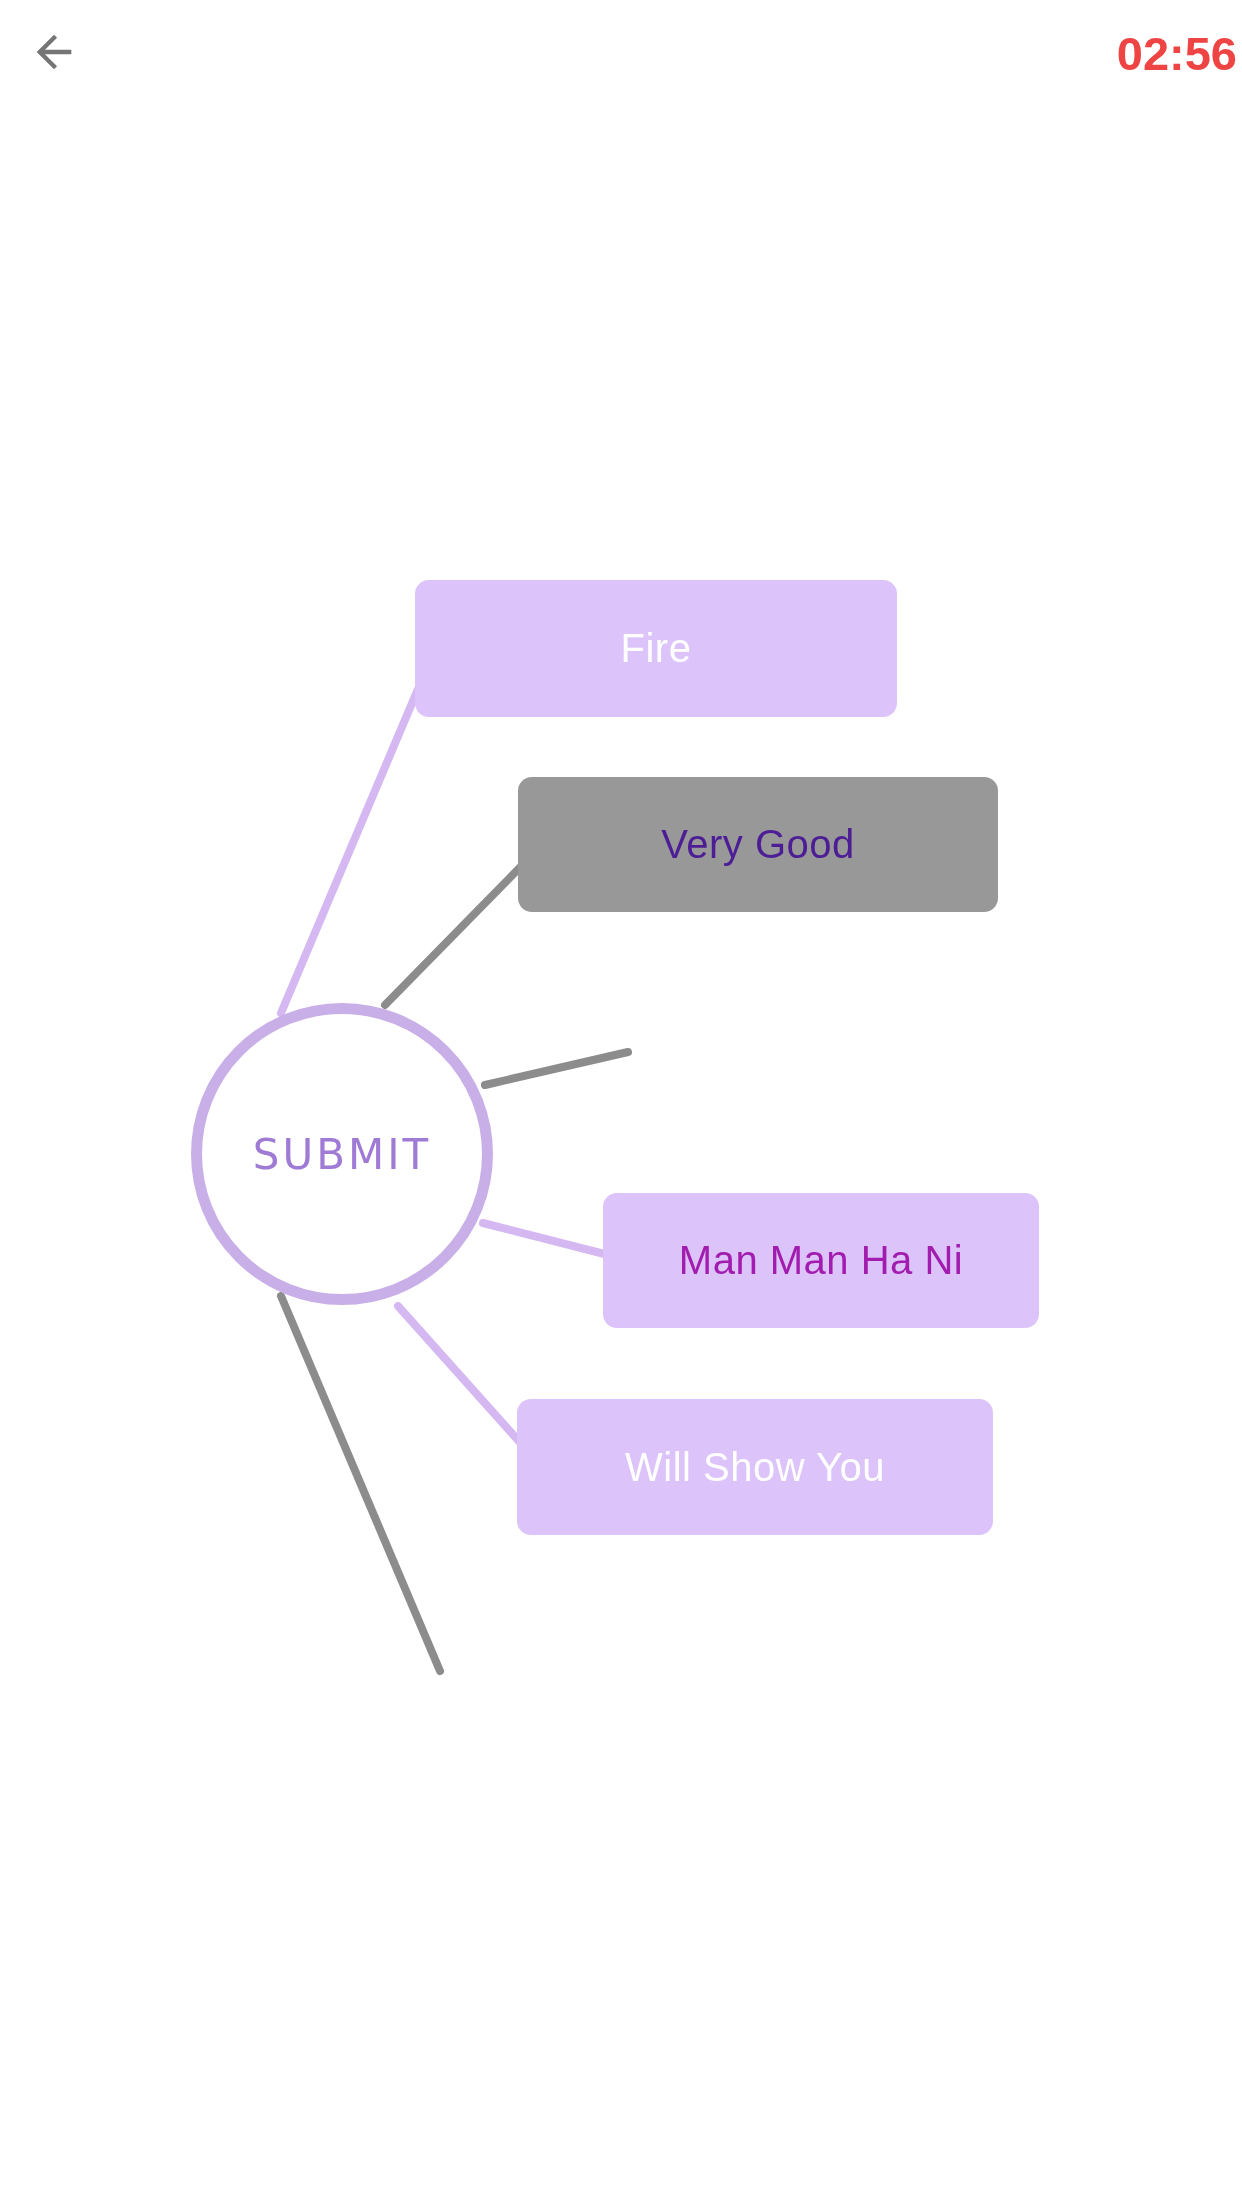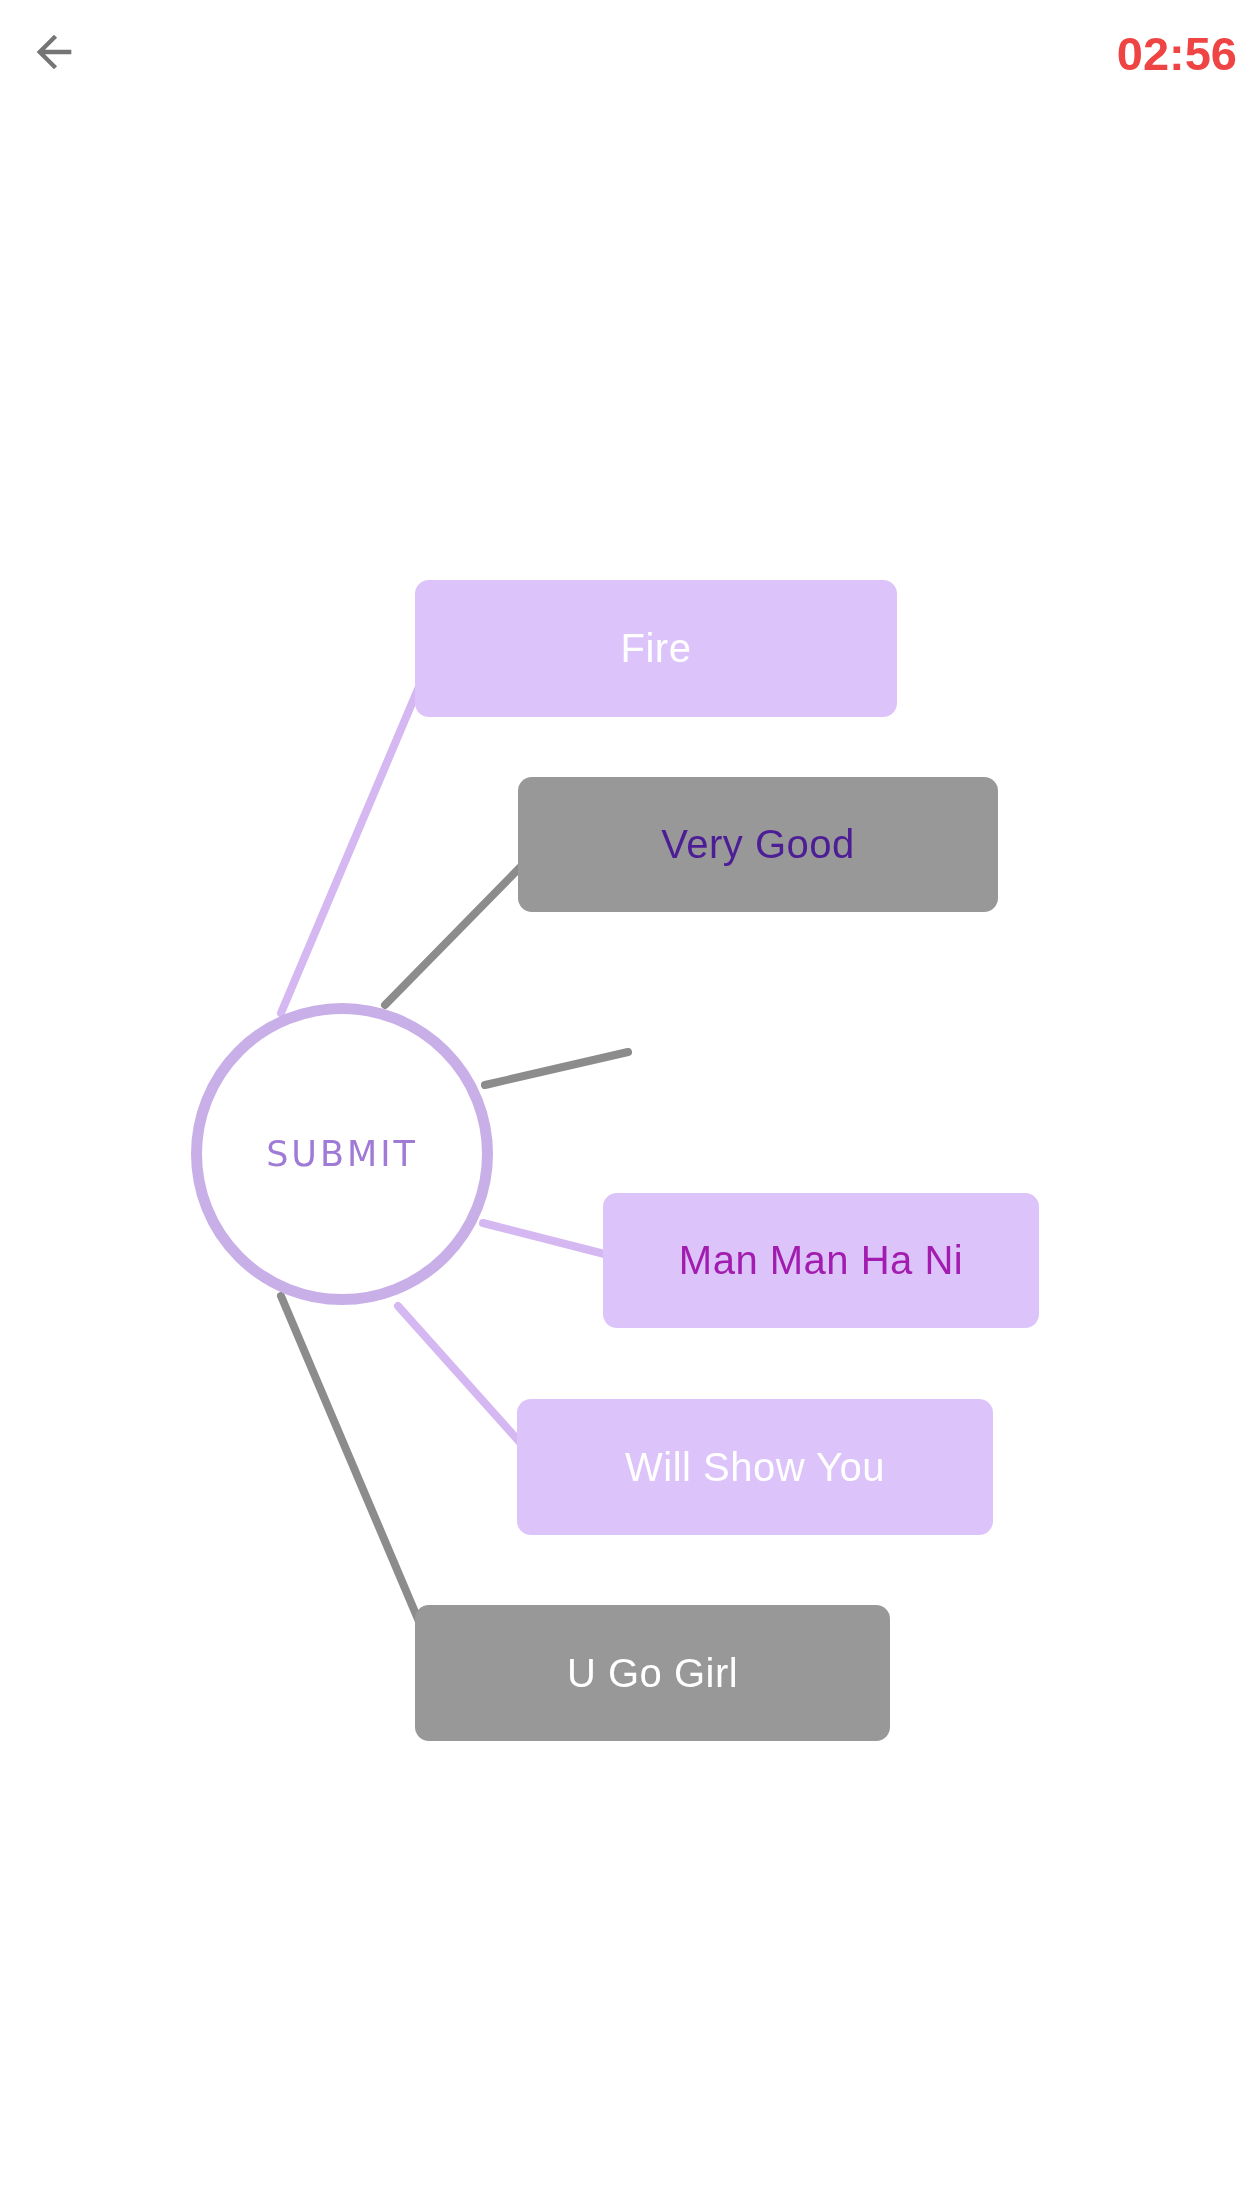--- a/index.html
+++ b/index.html
@@ -61,21 +61,21 @@
     display: flex;
     align-items: center;
     justify-content: center;
     background: #ffffff;
     border-radius: 50%;
     box-sizing: border-box;
     cursor: pointer;
   }
   #center-node span {
     font-family: "DejaVu Sans", sans-serif;
-    font-size: 35px;
+    font-size: 42px;
     font-weight: 500;
     letter-spacing: 3px;
   }
 </style>
 </head>
 <body>
 
 <div id="screen">
 
   <button id="back-btn" aria-label="back">
@@ -102,21 +102,18 @@
   </div>
   <div class="option-node" style="left: 518px; top: 777px; width: 480px; height: 135px; background: rgb(152, 152, 152); color: #4c1d95;">
     <span>Very Good</span>
   </div>
   <div class="option-node" style="left: 603px; top: 1193px; width: 436px; height: 135px; background: rgb(220, 195, 249); color: #a21caf;">
     <span>Man Man Ha Ni</span>
   </div>
   <div class="option-node" style="left: 517px; top: 1399px; width: 476px; height: 136px; background: rgb(220, 195, 249); color: rgb(255, 255, 255);">
     <span>Will Show You</span>
   </div>
-  <div class="option-node" style="left: 415px; top: 1605px; width: 475px; height: 136px; background: rgb(152, 152, 152); color: rgb(255, 255, 255);">
-    <span>U Go Girl</span>
-  </div>
 
   <div id="center-node" style="left: 191px; top: 1003px; width: 302px; height: 302px; border: 11px solid rgb(201, 175, 232); background: rgb(255, 255, 255);">
     <span style="color: rgb(160, 123, 214);">SUBMIT</span>
   </div>
 
 </div>
 
 </body></html>

